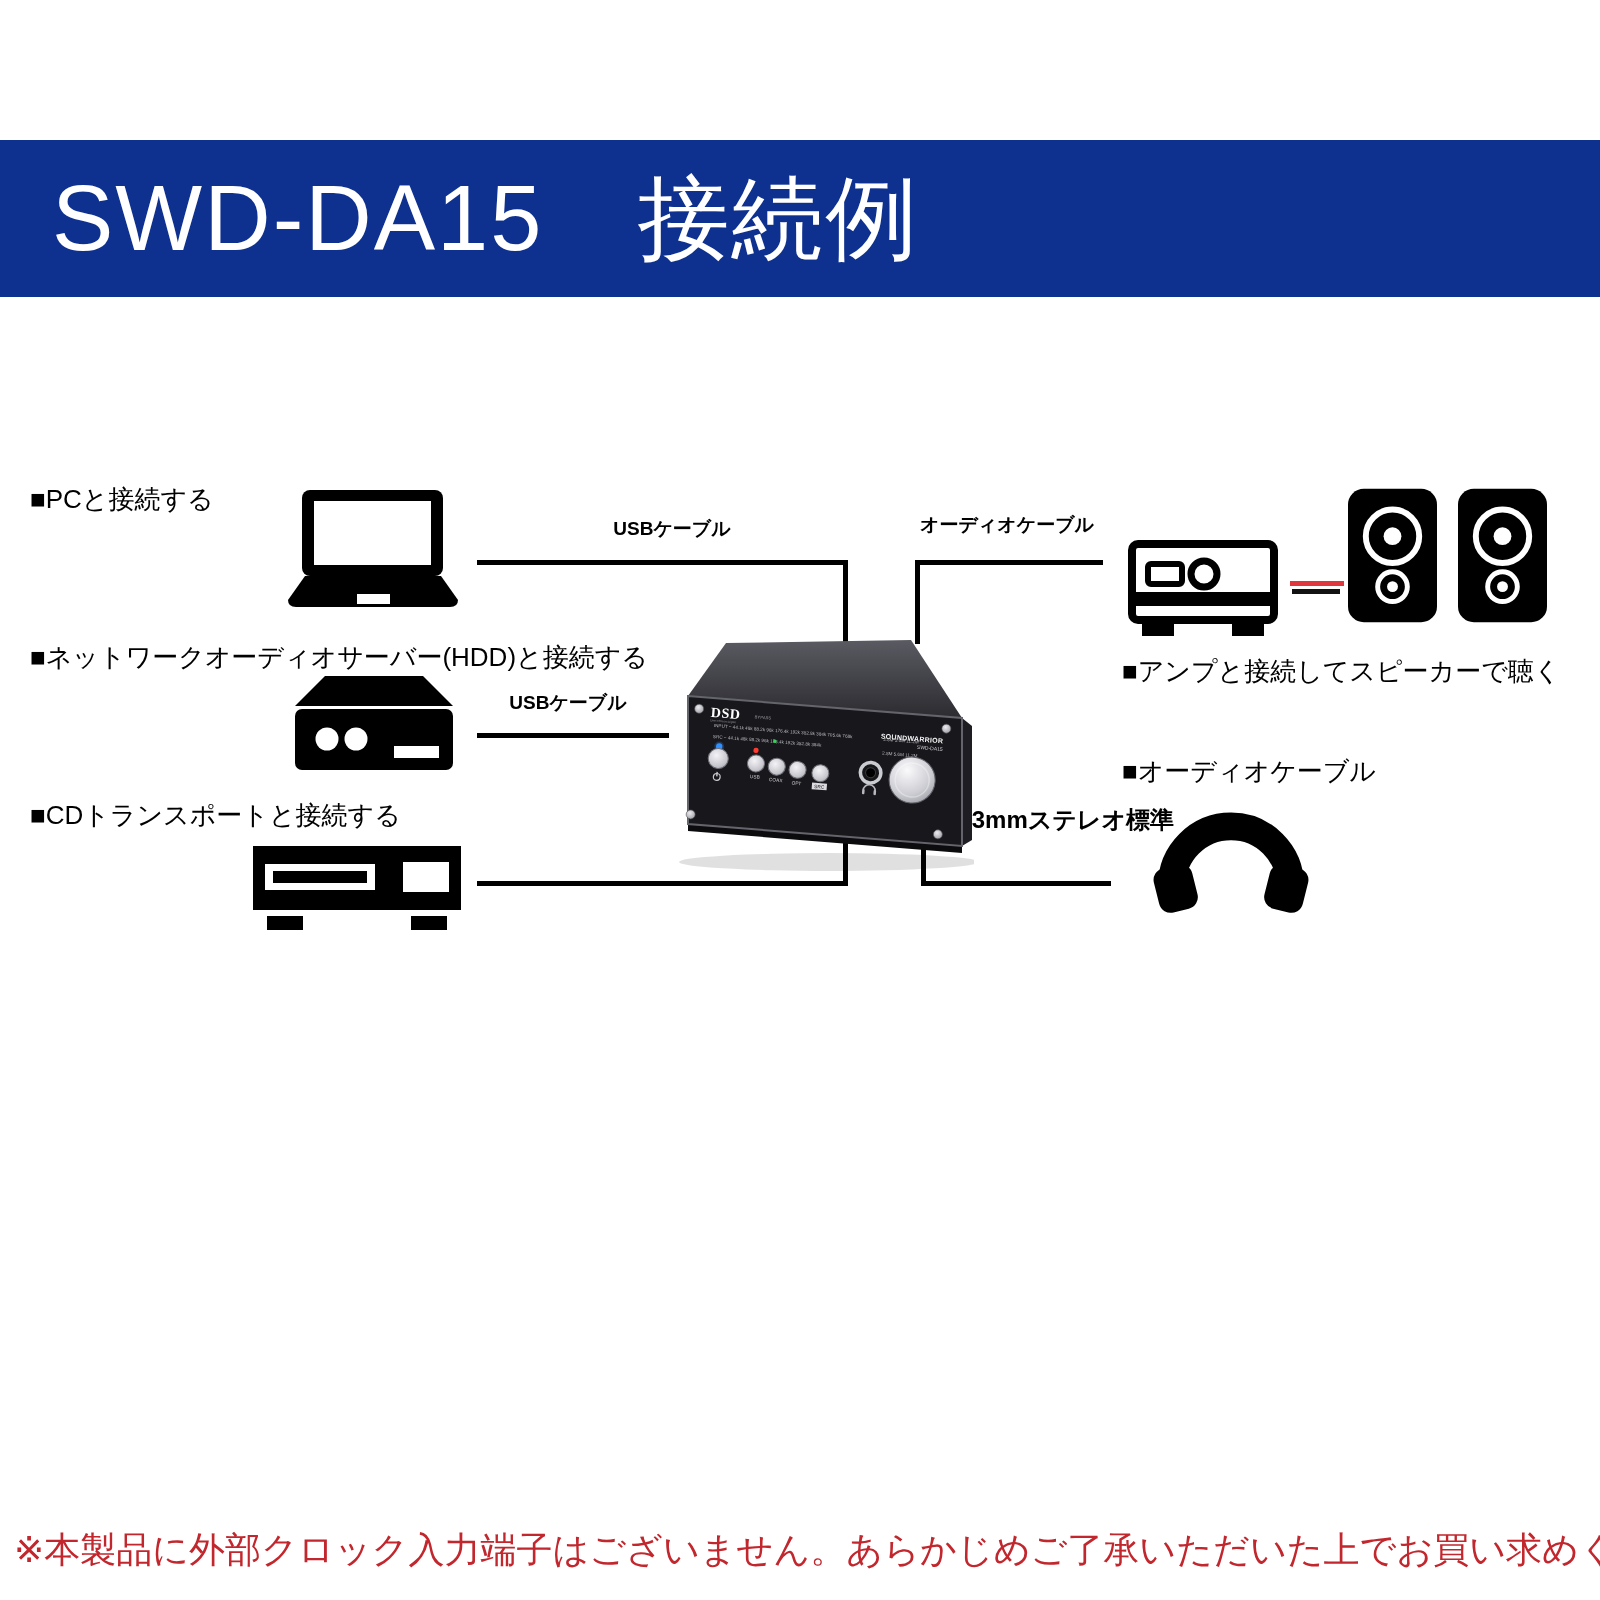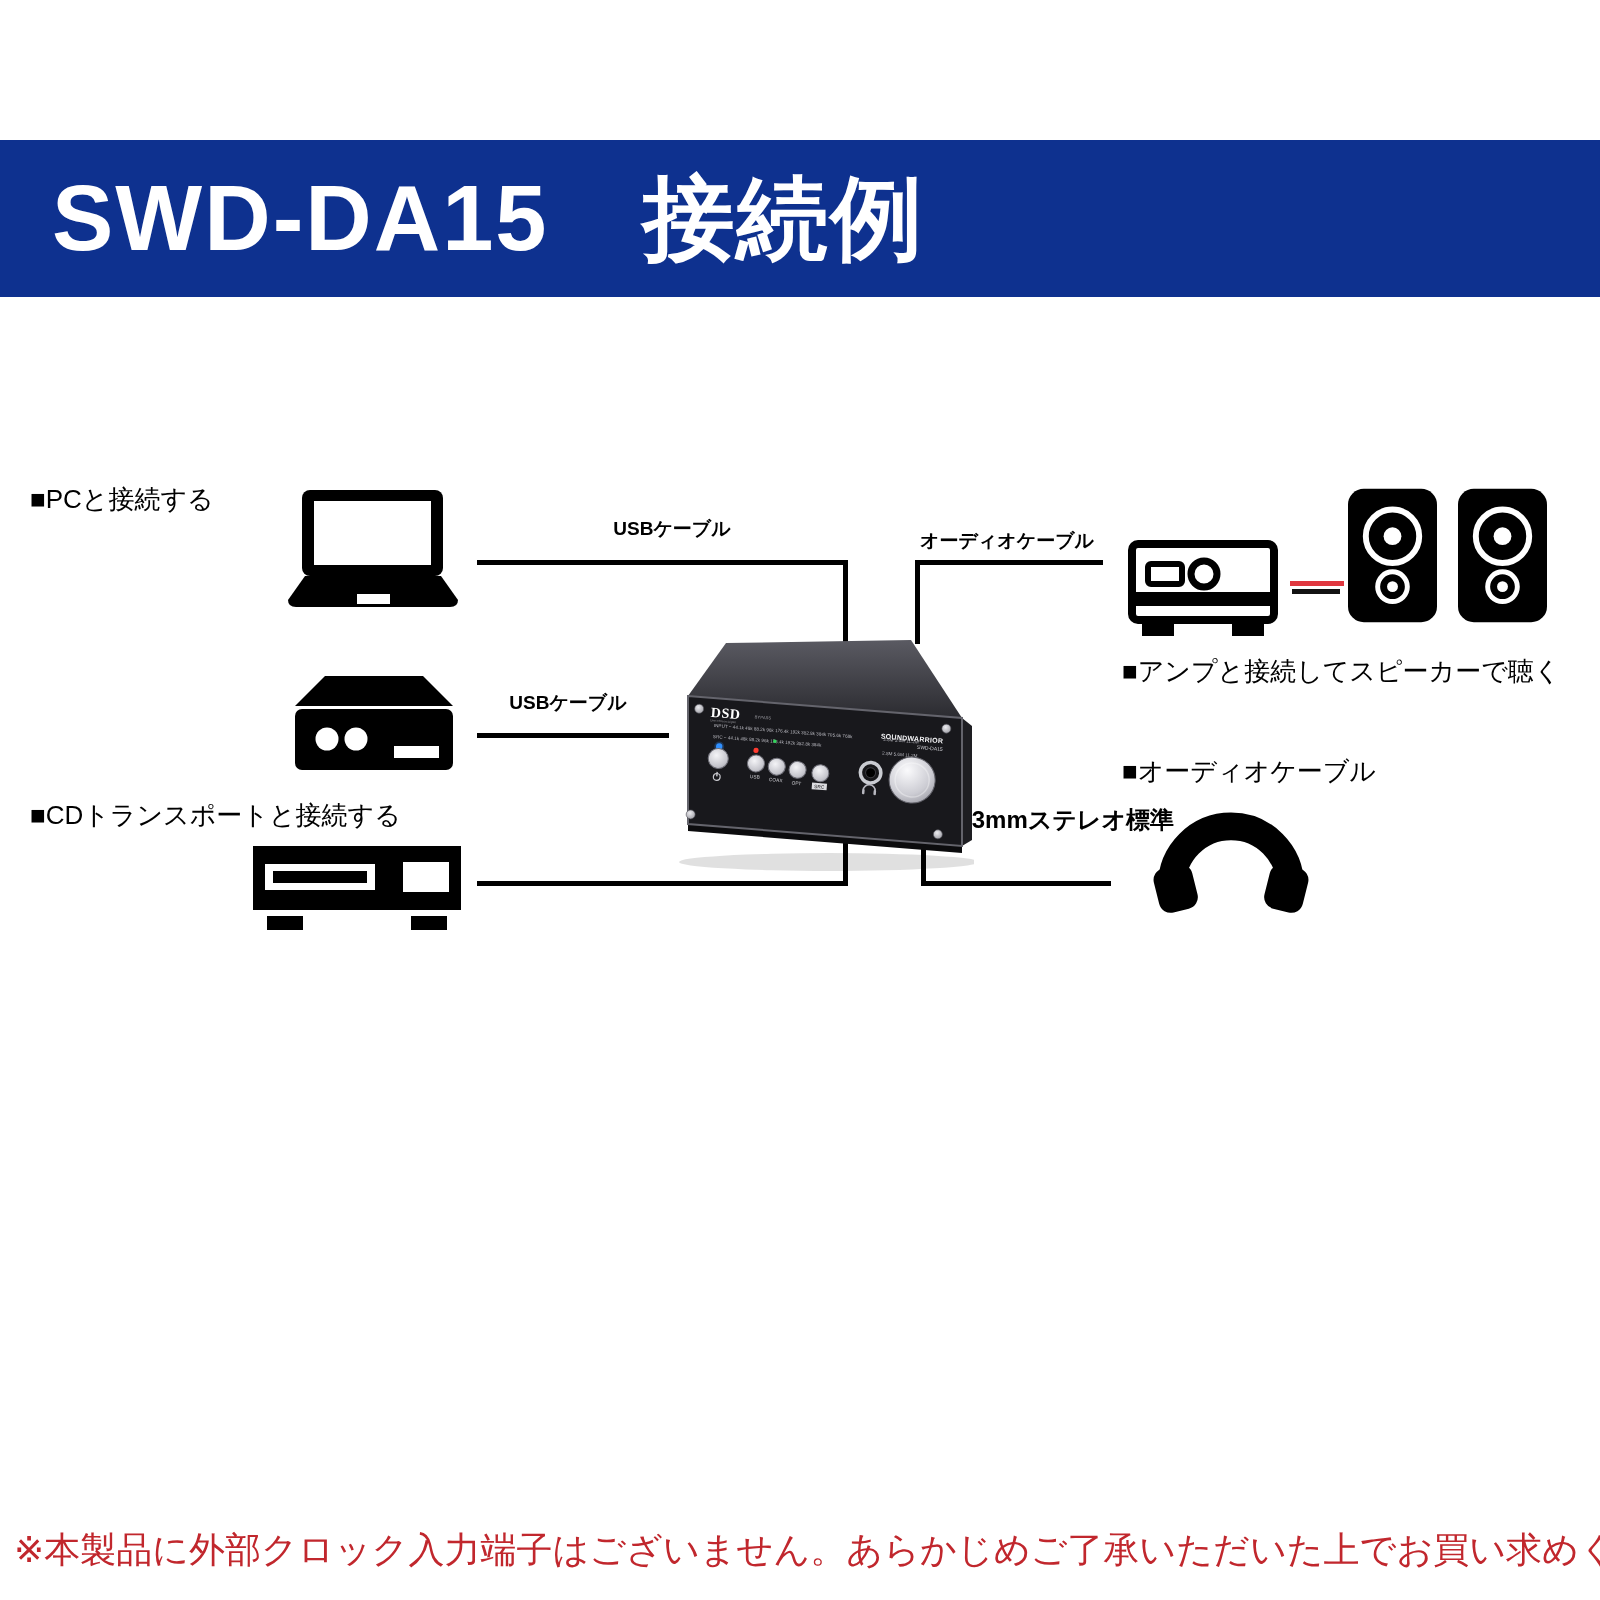--- a/index.html
+++ b/index.html
@@ -5,21 +5,21 @@
   html,body{margin:0;padding:0;background:#fff;}
   .canvas{
     position:relative;width:1600px;height:1600px;background:#ffffff;
     font-family:"Liberation Sans","DejaVu Sans",sans-serif;overflow:hidden;
   }
   .banner{
     position:absolute;left:0;top:140px;width:1600px;height:157px;
     background:#0e318f;display:flex;align-items:center;
   }
   .banner h1{
-    margin:0 0 0 52px;color:#ffffff;font-size:92px;font-weight:700;
+    margin:0 0 0 52px;color:#ffffff;font-size:92px;font-weight:400;
     letter-spacing:2px;white-space:nowrap;
   }
   .sec-label{
     position:absolute;color:#000;font-size:26px;font-weight:400;white-space:nowrap;
   }
   .cable-label{
     position:absolute;color:#000;font-size:19px;font-weight:700;white-space:nowrap;
   }
   .centered{transform:translateX(-50%);}
   .line{position:absolute;background:#000;}
@@ -33,27 +33,28 @@
 </head>
 <body>
 
 <div class="canvas">
 
   <header class="banner">
     <h1>SWD-DA15　接続例</h1>
   </header>
 
   <div class="sec-label" style="left:30px;top:482px;">■PCと接続する</div>
+  <div class="sec-label" style="left:30px;top:640px;">■ネットワークオーディオサーバー(HDD)と接続する</div>
   <div class="sec-label" style="left:30px;top:798px;">■CDトランスポートと接続する</div>
   <div class="sec-label" style="left:1122px;top:654px;">■アンプと接続してスピーカーで聴く</div>
   <div class="sec-label" style="left:1122px;top:754px;">■オーディオケーブル</div>
 
   <div class="cable-label centered" style="left:672px;top:516px;">USBケーブル</div>
   <div class="cable-label centered" style="left:568px;top:690px;">USBケーブル</div>
-  <div class="cable-label centered" style="left:1007px;top:528px;">オーディオケーブル</div>
+  <div class="cable-label centered" style="left:1007px;top:512px;">オーディオケーブル</div>
   <div class="cable-label" style="left:932px;top:804px;font-size:24px;">Φ6.3mmステレオ標準</div>
 
   <div class="line" style="left:477px;top:560px;width:371px;height:5px;"></div>
   <div class="line" style="left:843px;top:560px;width:5px;height:84px;"></div>
   <div class="line" style="left:477px;top:733px;width:192px;height:5px;"></div>
   <div class="line" style="left:843px;top:806px;width:5px;height:80px;"></div>
   <div class="line" style="left:477px;top:881px;width:371px;height:5px;"></div>
   <div class="line" style="left:915px;top:560px;width:188px;height:5px;"></div>
   <div class="line" style="left:915px;top:560px;width:5px;height:84px;"></div>
   <div class="line" style="left:921px;top:806px;width:5px;height:80px;"></div>

